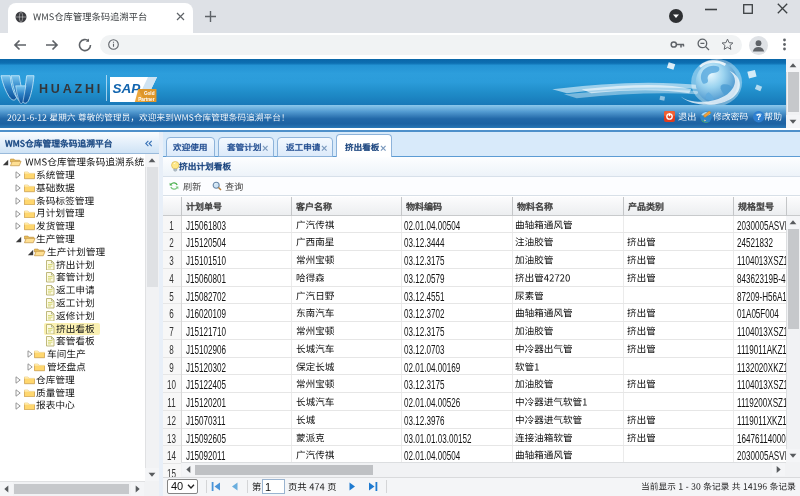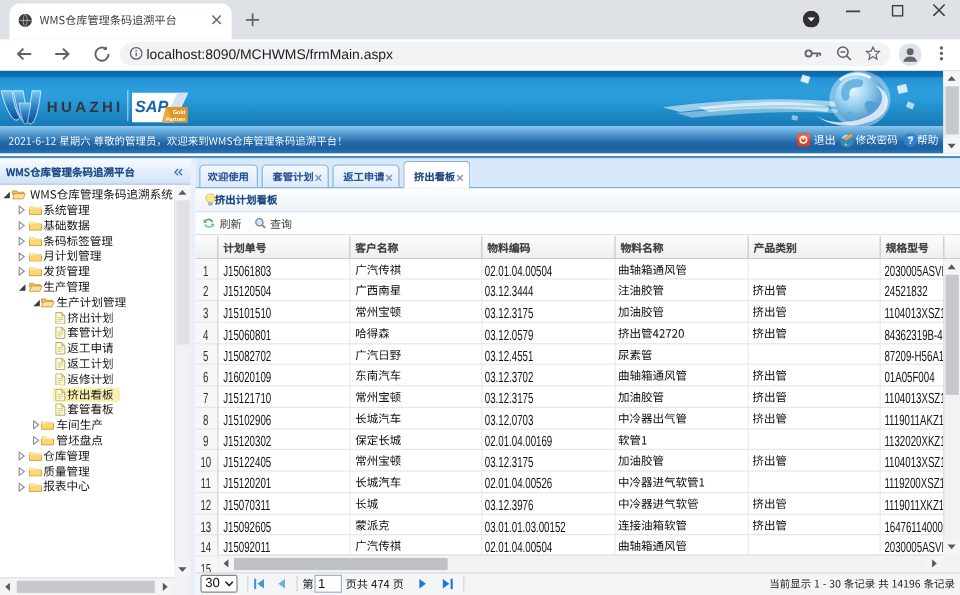--- a/index.html
+++ b/index.html
@@ -627,21 +627,20 @@
     </svg>
     <svg style="position:absolute;left:78px;top:37.5px;width:14px;height:14px;" viewBox="0 0 14 14">
       <path d="M12.5 7a5.5 5.5 0 1 1-1.8-4" stroke="#5f6368" stroke-width="1.6" fill="none"></path>
       <path d="M11 .5v3.2H7.8z" fill="#5f6368"></path>
     </svg>
     <div style="position:absolute;left:100px;top:35px;width:642px;height:19.5px;background:#f1f3f4;border-radius:10px;"></div>
     <svg style="position:absolute;left:108px;top:39px;width:11px;height:11px;" viewBox="0 0 11 11">
       <circle cx="5.5" cy="5.5" r="4.8" fill="none" stroke="#5f6368" stroke-width="1.1"></circle>
       <path d="M5.5 4.8v3M5.5 2.7v1" stroke="#5f6368" stroke-width="1.1"></path>
     </svg>
-    <div style="position:absolute;left:122px;top:38.5px;font:11.6px Liberation Sans,sans-serif;color:#202124;">localhost:8090/MCHWMS/frmMain.aspx</div>
     <svg style="position:absolute;left:670px;top:38px;width:15px;height:13px;" viewBox="0 0 15 13">
       <circle cx="3.8" cy="6.5" r="2.6" fill="none" stroke="#5f6368" stroke-width="1.5"></circle>
       <path d="M6.4 6.5h7.6M11 6.5v3M13.5 6.5v2" stroke="#5f6368" stroke-width="1.5"></path>
     </svg>
     <svg style="position:absolute;left:697px;top:38px;width:13px;height:13px;" viewBox="0 0 13 13">
       <circle cx="5.4" cy="5.4" r="4.3" fill="none" stroke="#5f6368" stroke-width="1.3"></circle>
       <path d="M3.4 5.4h4M8.6 8.6l3.4 3.4" stroke="#5f6368" stroke-width="1.3"></path>
     </svg>
     <svg style="position:absolute;left:721px;top:37.5px;width:13px;height:13px;" viewBox="0 0 24 24">
       <path d="M12 2l2.9 6.6 7.1.6-5.4 4.7 1.6 7-6.2-3.7-6.2 3.7 1.6-7L2 9.2l7.1-.6z" fill="none" stroke="#5f6368" stroke-width="1.8"></path>
@@ -1430,21 +1429,21 @@
       <polygon points="8.3,3.1 8.3,9.9 4.3,6.5" fill="#585b5e"></polygon>
     </svg>
     <svg style="position:absolute;left:772px;top:463px;width:13px;height:13px;" viewBox="0 0 13 13">
       <rect width="13" height="13" fill="#f4f5f7"></rect>
       <polygon points="4.7,3.1 4.7,9.9 8.7,6.5" fill="#585b5e"></polygon>
     </svg>
     <div style="position:absolute;left:195px;top:464.5px;width:178px;height:10px;background:#bfc1c4;"></div>
     <div style="position:absolute;left:786px;top:461.5px;width:14px;height:15px;background:#f1f2f4;"></div>
     <div style="position:absolute;left:163px;top:476.5px;width:637px;height:19.5px;background:#f4f5f7;border-top:1px solid #d9dadc;box-sizing:border-box;"></div>
     <div style="position:absolute;left:167px;top:479px;width:31px;height:14.5px;background:#fff;border:1px solid #858585;border-radius:2px;box-sizing:border-box;"></div>
-    <div style="position:absolute;left:171px;top:481px;font:11px/11.5px Liberation Sans,sans-serif;color:#111;">30</div>
+    <div style="position:absolute;left:171px;top:481px;font:11px/11.5px Liberation Sans,sans-serif;color:#111;">40</div>
     <svg style="position:absolute;left:187px;top:484px;width:8px;height:5px;" viewBox="0 0 8 5">
       <path d="M1 .8l3 3.2L7 .8" stroke="#222" stroke-width="1.3" fill="none"></path>
     </svg>
     <svg style="position:absolute;left:211px;top:481.5px;width:10px;height:9px;" viewBox="0 0 10 9">
       <path d="M1.6 0v9" stroke="#4a94d8" stroke-width="1.8"></path>
       <path d="M9 .5v8L3.5 4.5z" fill="#4a94d8"></path>
     </svg>
     <svg style="position:absolute;left:231px;top:481.5px;width:7px;height:9px;" viewBox="0 0 7 9">
       <path d="M6.5 .5v8L1 4.5z" fill="#6aaede"></path>
     </svg>

